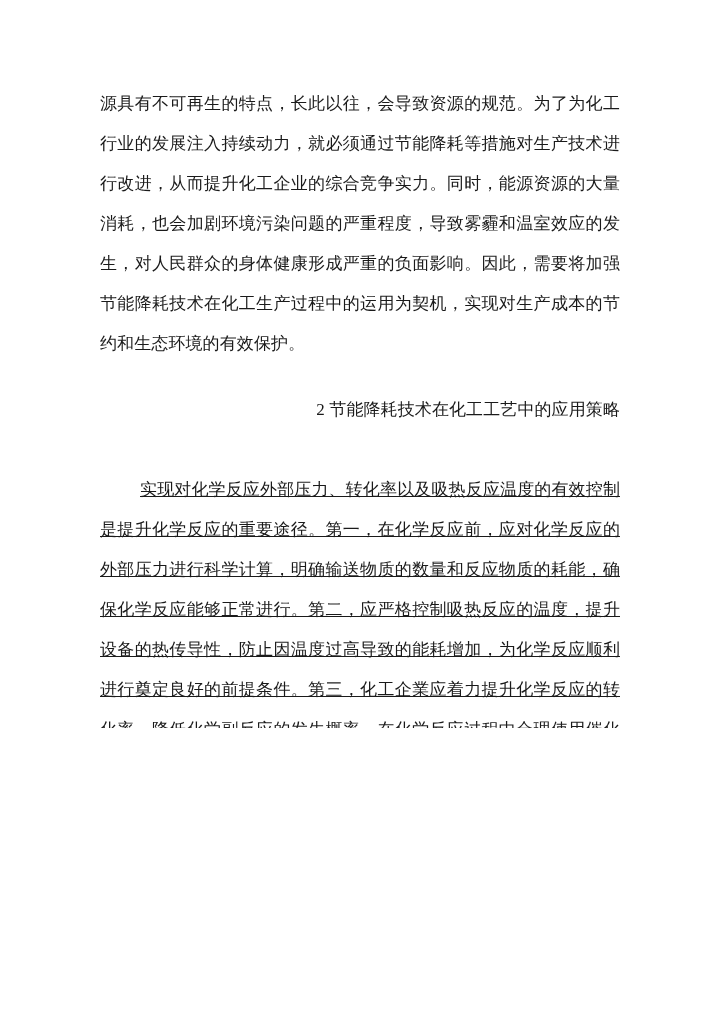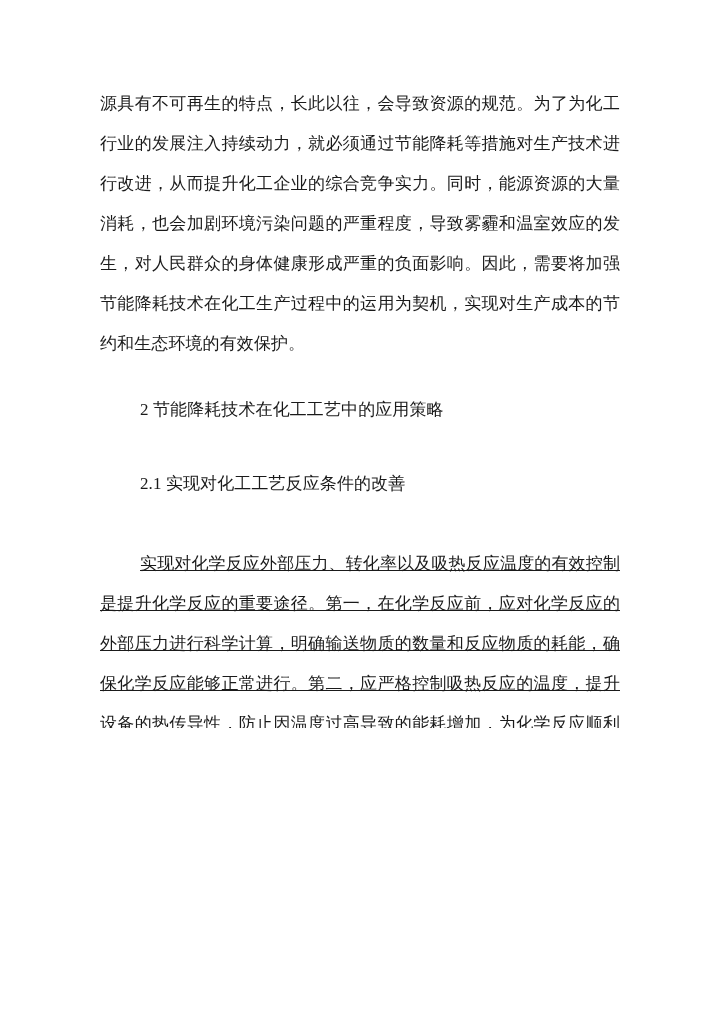--- a/index.html
+++ b/index.html
@@ -40,21 +40,21 @@
   }
   .heading {
     margin: 0;
     font-size: 17px;
     font-weight: normal;
     line-height: 40px;
     letter-spacing: 0.1px;
     text-indent: 40px;
     white-space: nowrap;
   }
-  .heading.sec-2   { margin-top: 26px; }
+  .heading.sec-2   { margin-top: 26px; text-align: right; }
   .heading.sec-2-1 { margin-top: 34px; }
   .para.body-2     { margin-top: 40px; }
   .heading.sec-2-2 { margin-top: 16px; }
   .page-number {
     position: absolute;
     left: 100px;
     top: 928px;
     width: 520px;
     text-align: center;
     font-size: 14px;
@@ -62,18 +62,17 @@
     line-height: 18px;
   }
 </style>
 </head>
 <body>
 
 <div class="page">
   <div class="content">
     <p class="para continuation">源具有不可再生的特点，长此以往，会导致资源的规范。为了为化工行业的发展注入持续动力，就必须通过节能降耗等措施对生产技术进行改进，从而提升化工企业的综合竞争实力。同时，能源资源的大量消耗，也会加剧环境污染问题的严重程度，导致雾霾和温室效应的发生，对人民群众的身体健康形成严重的负面影响。因此，需要将加强节能降耗技术在化工生产过程中的运用为契机，实现对生产成本的节约和生态环境的有效保护。</p>
     <h2 class="heading sec-2">2 节能降耗技术在化工工艺中的应用策略</h2>
-    <h3 class="heading sec-2-1">2.1 实现对化工工艺反应条件的改善</h3>
     <p class="para indented body-2">实现对化学反应外部压力、转化率以及吸热反应温度的有效控制是提升化学反应的重要途径。第一，在化学反应前，应对化学反应的外部压力进行科学计算，明确输送物质的数量和反应物质的耗能，确保化学反应能够正常进行。第二，应严格控制吸热反应的温度，提升设备的热传导性，防止因温度过高导致的能耗增加，为化学反应顺利进行奠定良好的前提条件。第三，化工企業应着力提升化学反应的转化率，降低化学副反应的发生概率，在化学反应过程中合理使用催化剂，实现对能源消耗的有效控制。</p>
     <h3 class="heading sec-2-2">3.6 促进生产技术更新</h3>
   </div>
   <div class="page-number">2</div>
 </div>
 
 </body></html>

